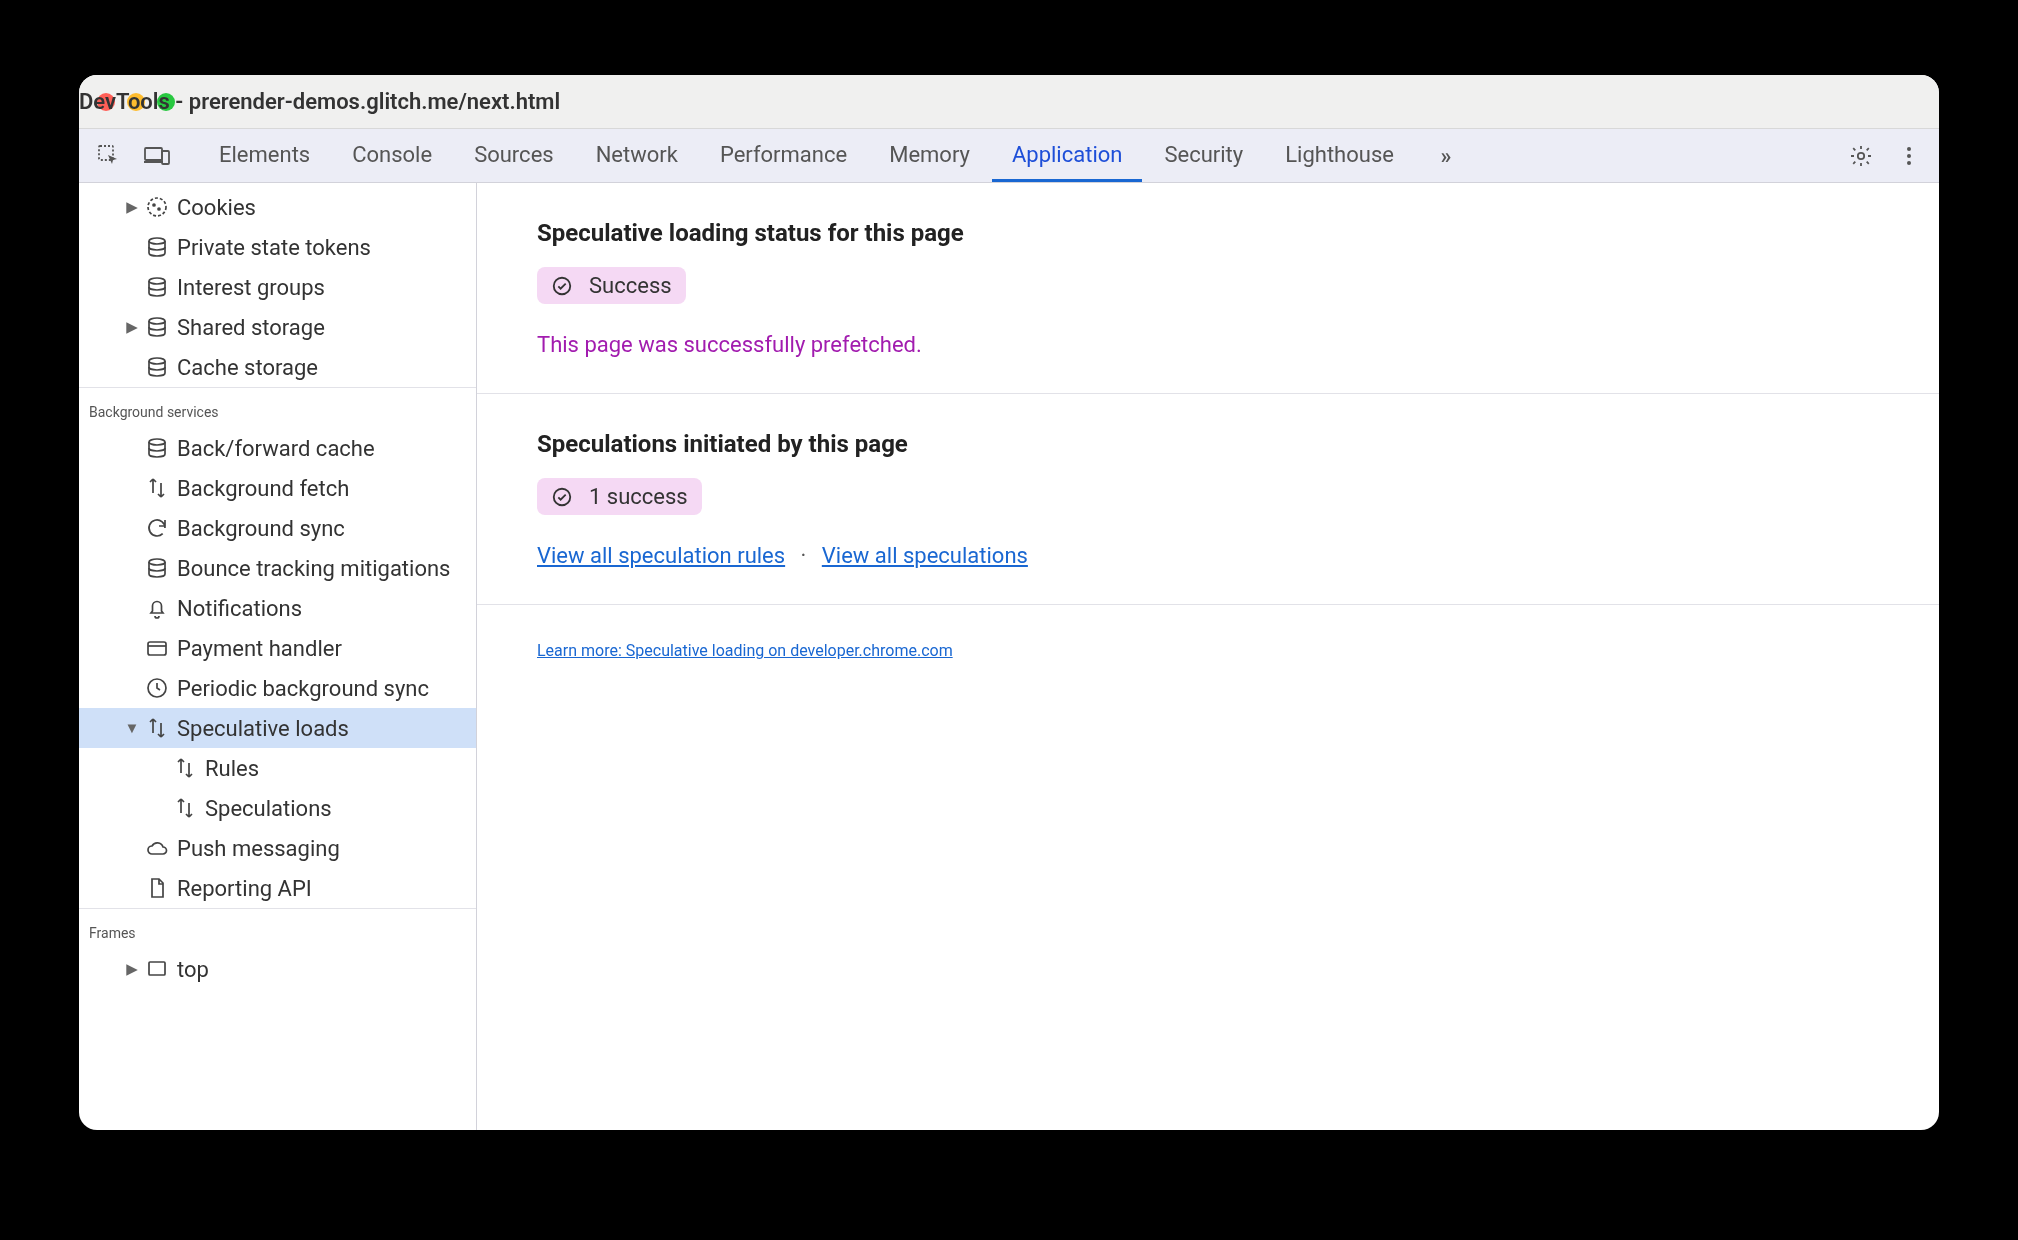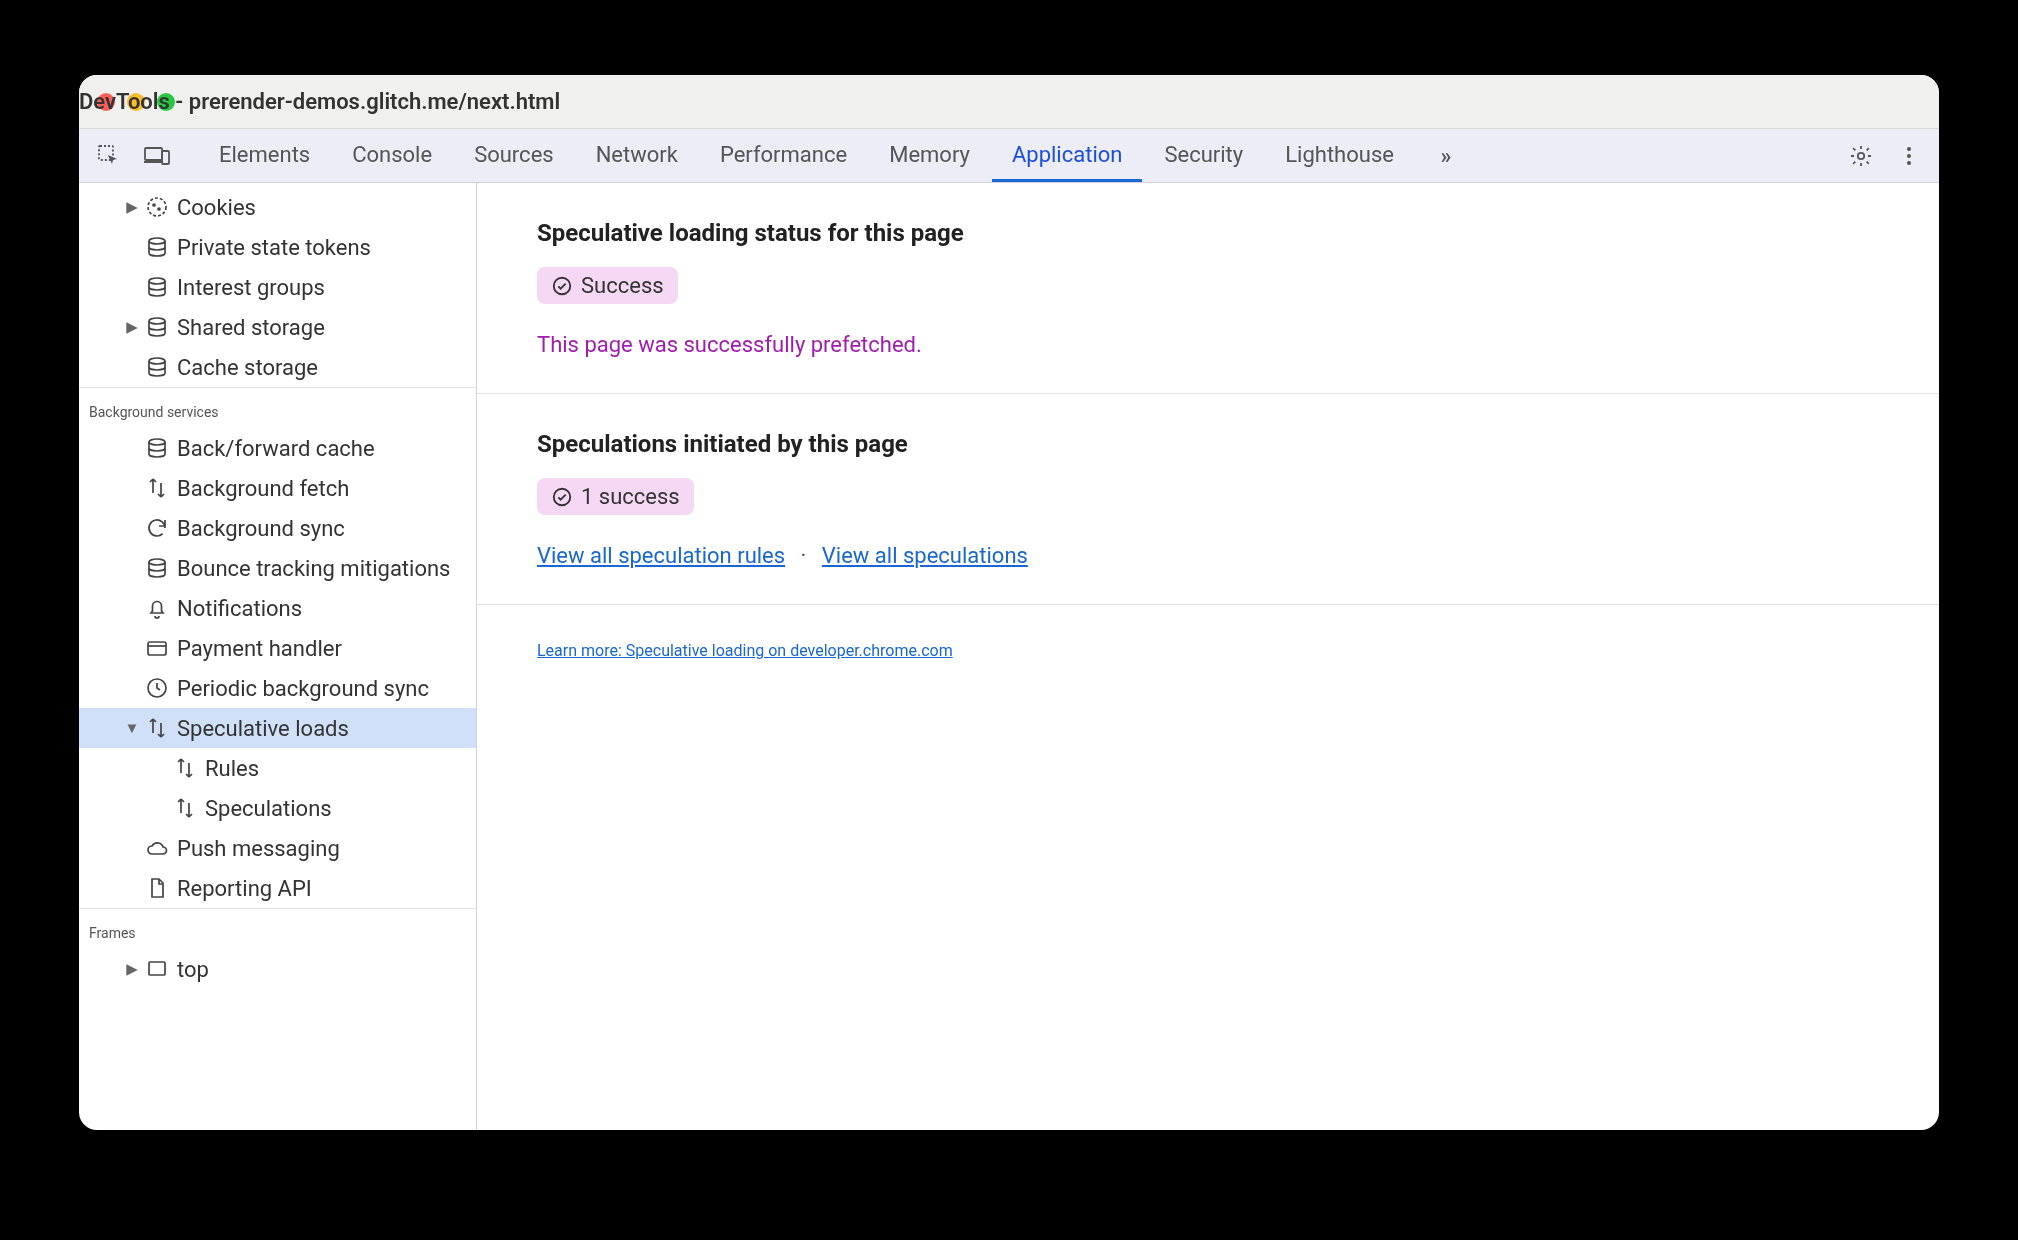--- a/index.html
+++ b/index.html
@@ -137,21 +137,21 @@
     margin-bottom: 20px;
   }
   .badge {
     display: inline-flex;
     align-items: center;
     background: #f5d9f4;
     padding: 6px 14px;
     border-radius: 8px;
     font-size: 22px;
     color: #333;
-    gap: 8px;
+    gap: 16px;
   }
   .desc {
     margin-top: 28px;
     font-size: 22px;
     color: #a21caf;
   }
   .links {
     margin-top: 28px;
     font-size: 22px;
   }

